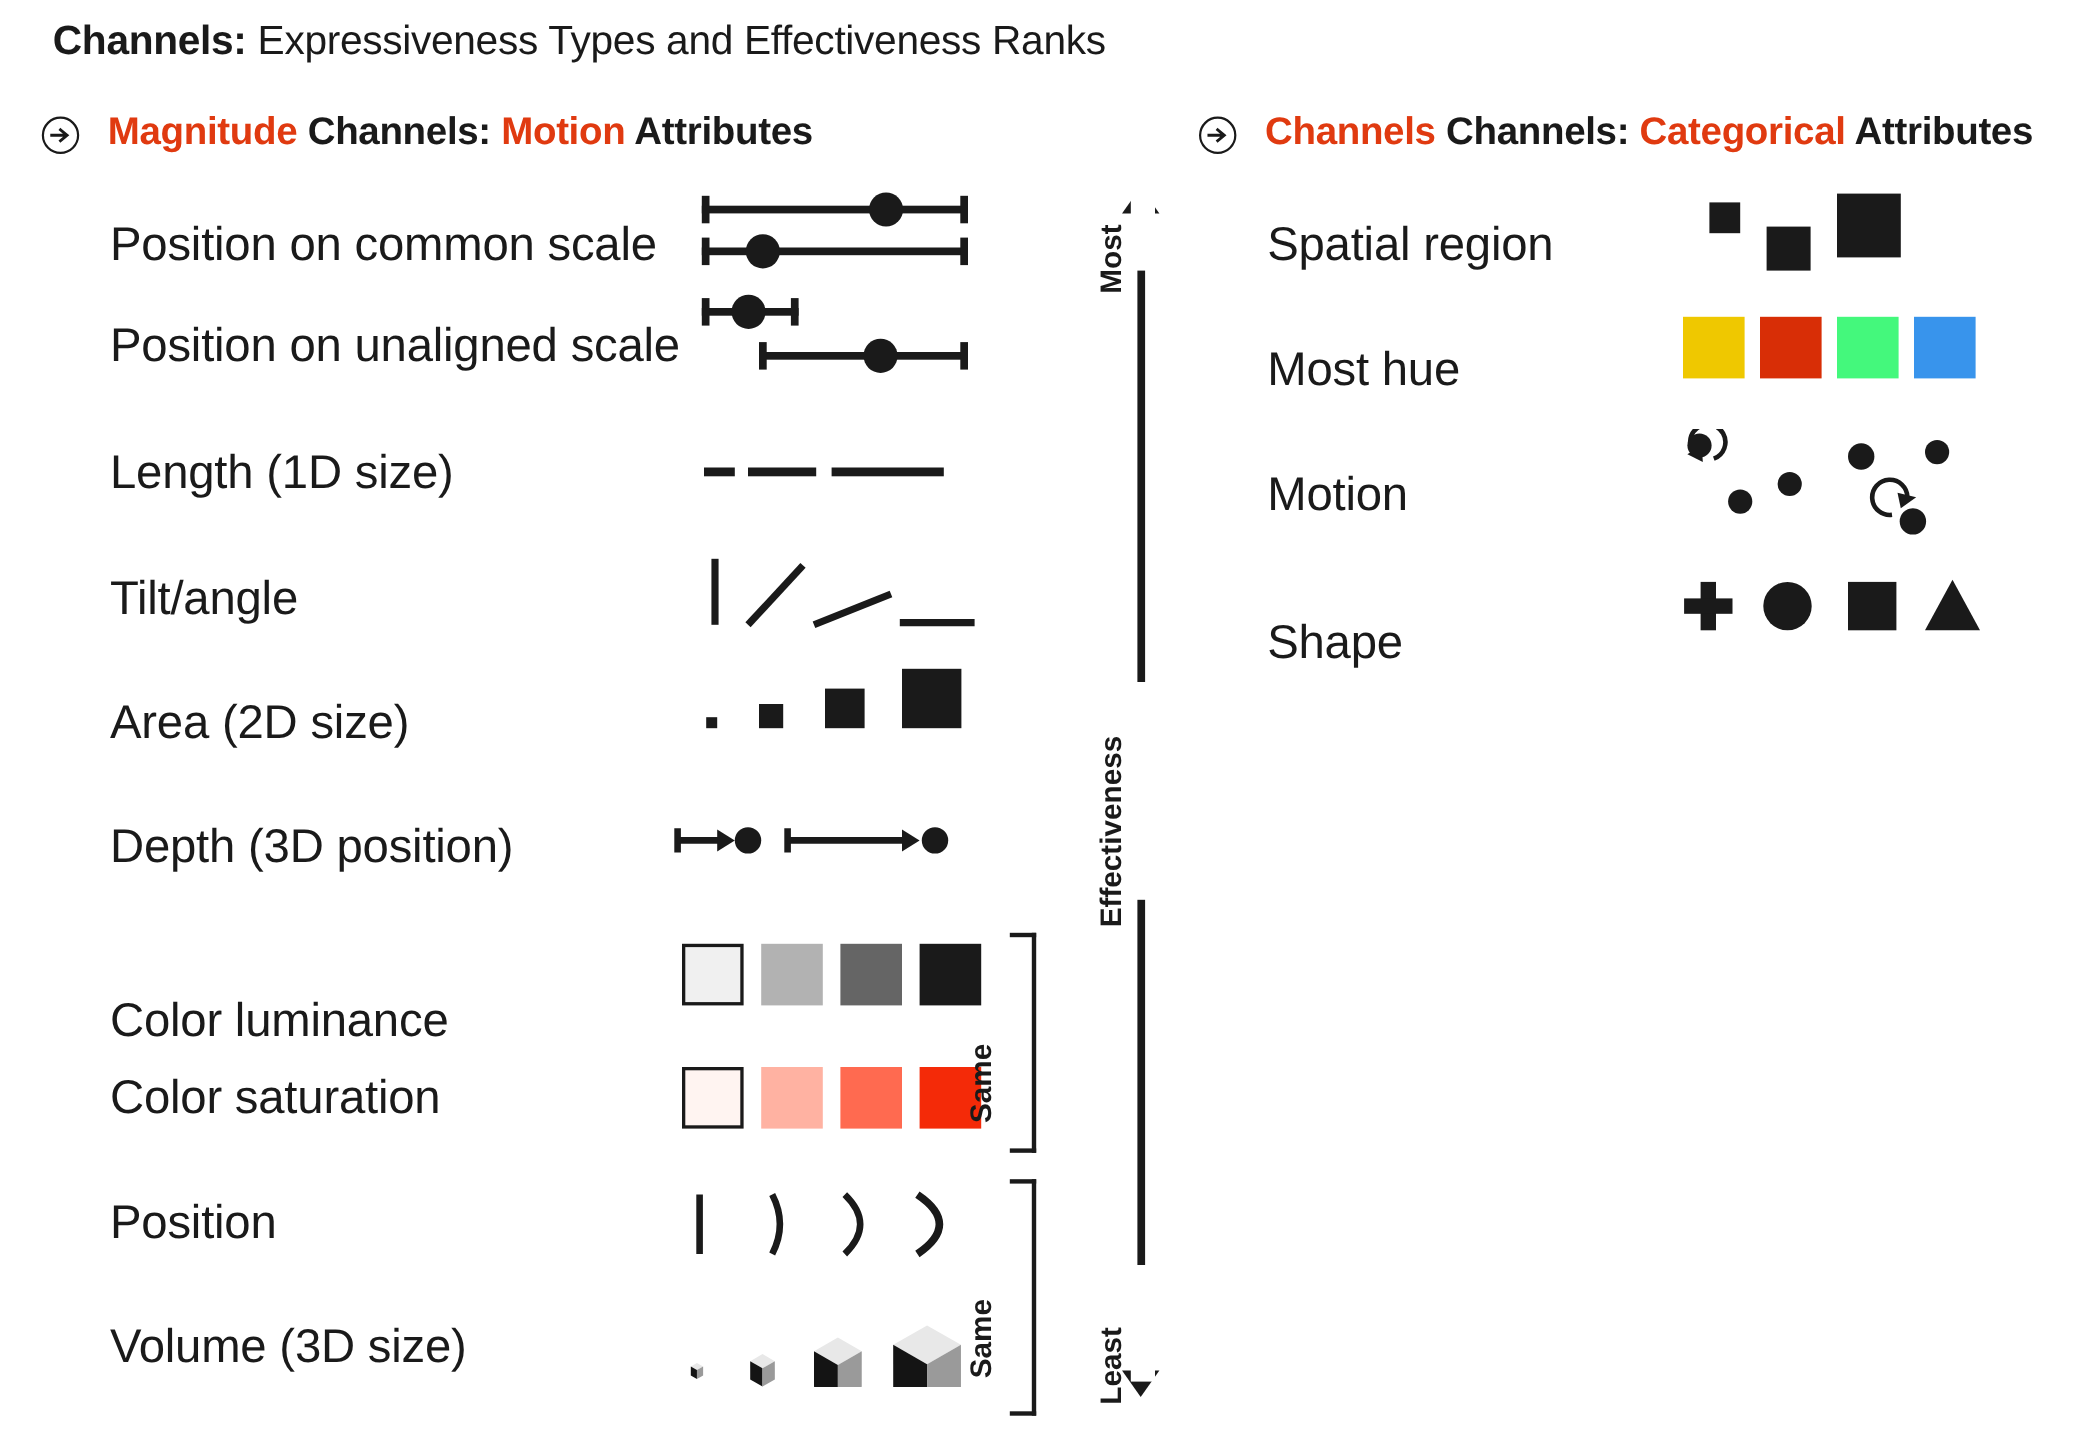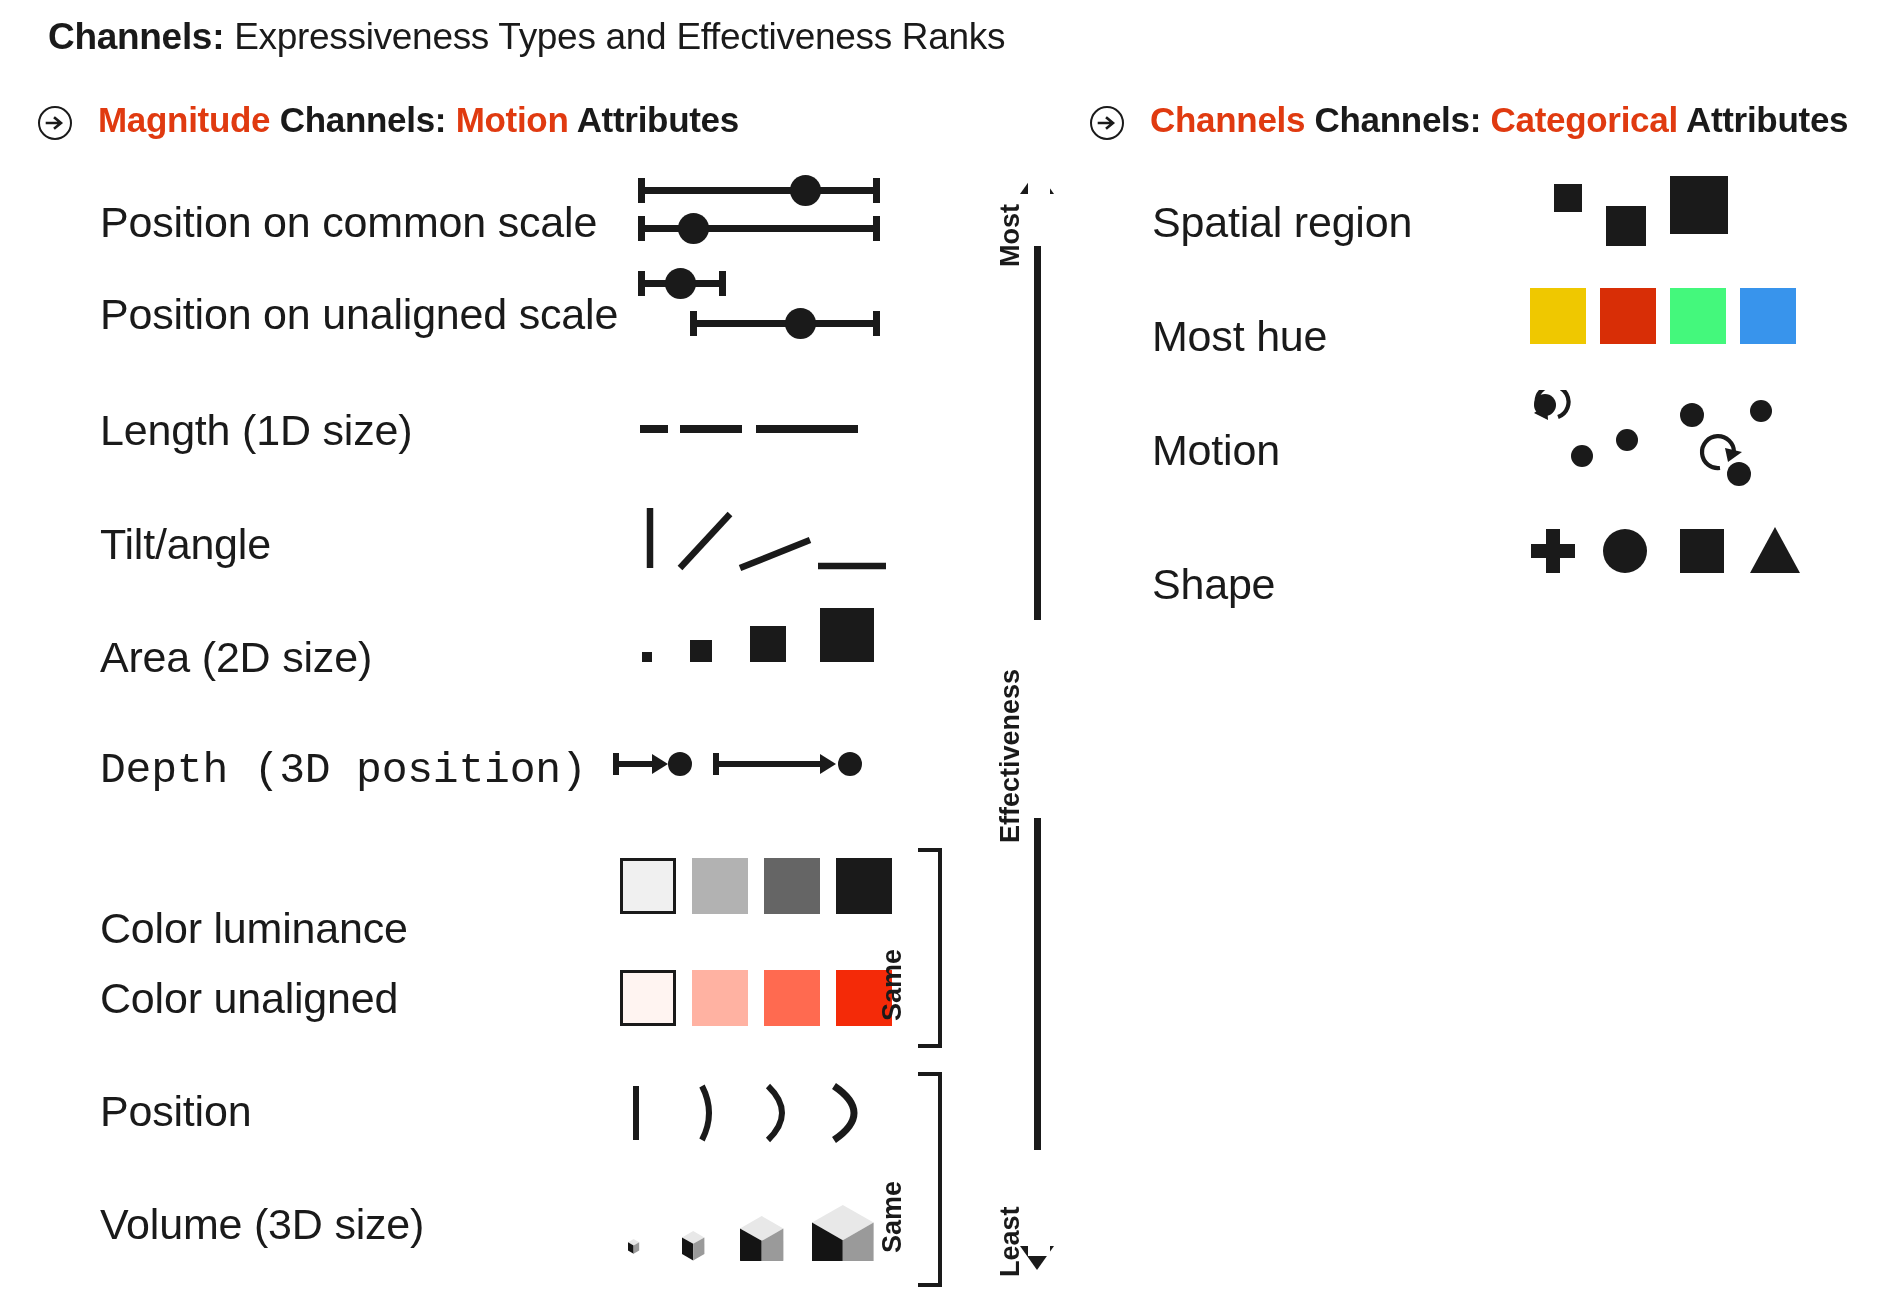--- a/index.html
+++ b/index.html
@@ -75,23 +75,23 @@
 </div>
 <div class="abs section-title" style="left:1150px;top:100px;">
   <span class="accent">Channels</span><span class="dark"> Channels: </span><span class="accent">Categorical</span><span class="dark"> Attributes</span>
 </div>
 
 <div class="abs row-label" style="left:100px;top:198px;">Position on common scale</div>
 <div class="abs row-label" style="left:100px;top:290px;">Position on unaligned scale</div>
 <div class="abs row-label" style="left:100px;top:406px;">Length (1D size)</div>
 <div class="abs row-label" style="left:100px;top:520px;">Tilt/angle</div>
 <div class="abs row-label" style="left:100px;top:633px;">Area (2D size)</div>
-<div class="abs row-label" style="left:100px;top:746px;font-family:Liberation Mono, monospace;">Depth (3D position)</div>
+<div class="abs row-label" style="left:100px;top:746px;">Depth (3D position)</div>
 <div class="abs row-label" style="left:100px;top:904px;">Color luminance</div>
-<div class="abs row-label" style="left:100px;top:974px;">Color unaligned</div>
+<div class="abs row-label" style="left:100px;top:974px;">Color saturation</div>
 <div class="abs row-label" style="left:100px;top:1087px;">Position</div>
 <div class="abs row-label" style="left:100px;top:1200px;">Volume (3D size)</div>
 
 <div class="abs" style="left:630px;top:175px;width:260px;height:70px;">
 
   <div class="bar" style="left:8px;top:12px;width:242px;height:7px;"></div>
   <div class="bar" style="left:8px;top:3px;width:7px;height:25px;"></div>
   <div class="bar" style="left:243px;top:3px;width:7px;height:25px;"></div>
   <div class="dot" style="left:160px;top:0px;width:31px;height:31px;"></div>
 

